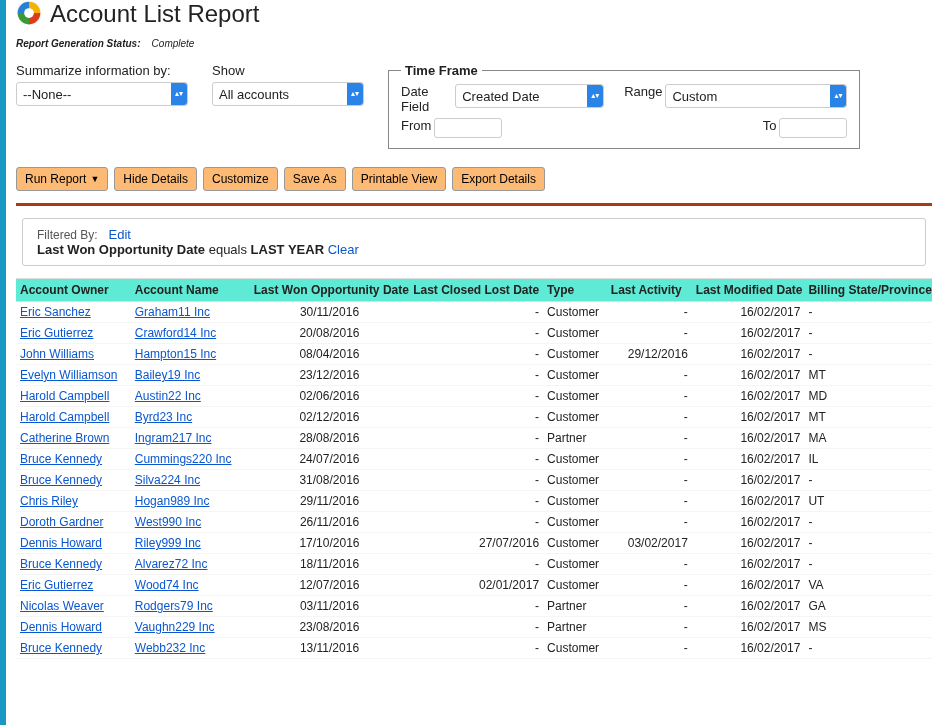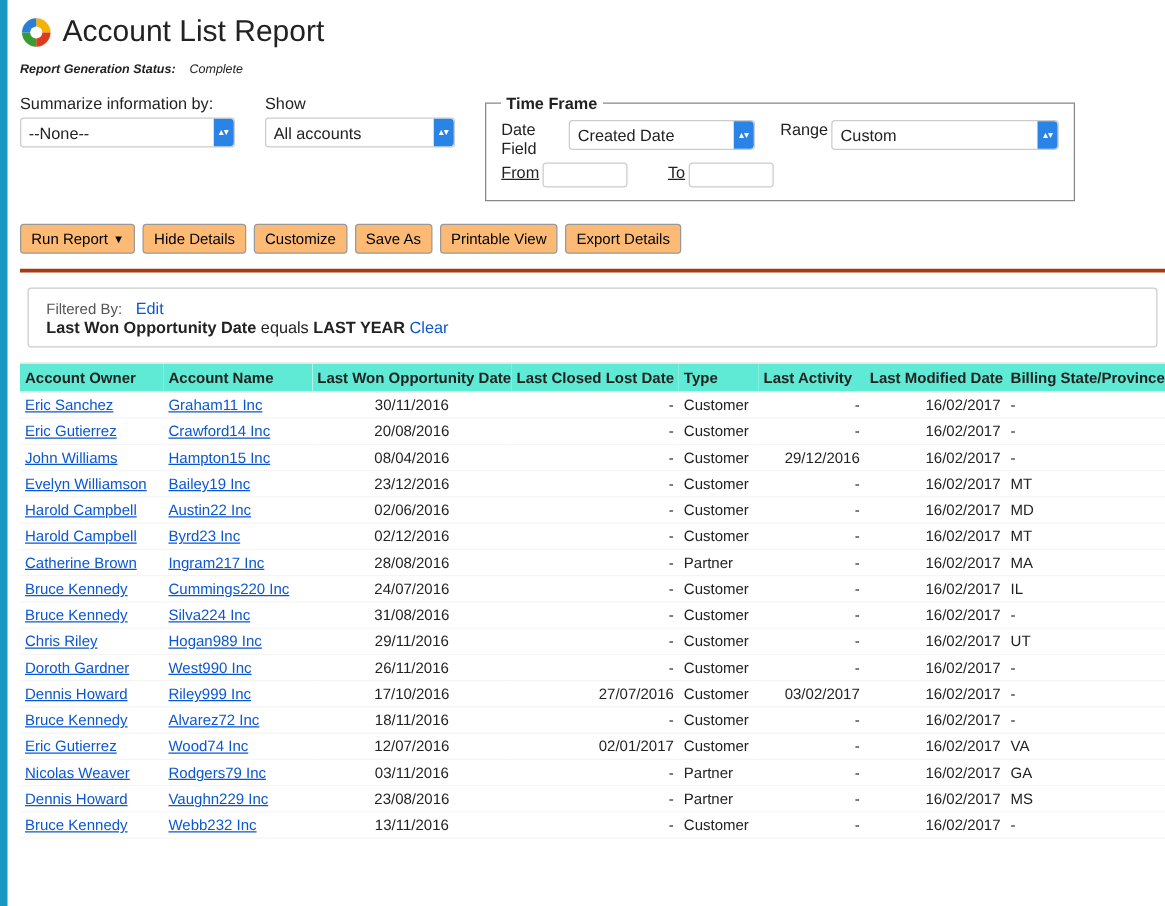--- a/index.html
+++ b/index.html
@@ -11,22 +11,22 @@
     width: 932px;
   }
   .page {
     border-left: 6px solid #1b97c4;
     min-height: 725px;
     padding-left: 10px;
     box-sizing: border-box;
   }
   .title-row {
     display: flex;
-    align-items: center;
-    padding-top: 12px;
+    align-items: flex-start;
+    padding-top: 0;
     margin-bottom: 10px;
   }
   .logo {
     width: 26px; height: 26px; margin-right: 8px;
   }
   .page-title {
     font-size: 24px;
     font-weight: normal;
     color: #222;
   }
@@ -95,22 +95,21 @@
   }
   .tf-row1 {
     display: flex;
     gap: 20px;
   }
   .tf-col { display: flex; flex-direction: row; gap: 3px; flex:1; }
   .tf-row2 {
     display: flex;
     gap: 32px;
     margin-top: 4px;
-    justify-content: flex-start;
-    text-decoration: underline;
+    justify-content: space-between;
   }
   .tf-row2 .tf-col { flex: 0 0 auto; }
   .txt-in {
     width: 60px;
     height: 18px;
     border: 1px solid #ccc;
     border-radius: 3px;
     padding: 0 3px;
     font-size: 12px;
   }

